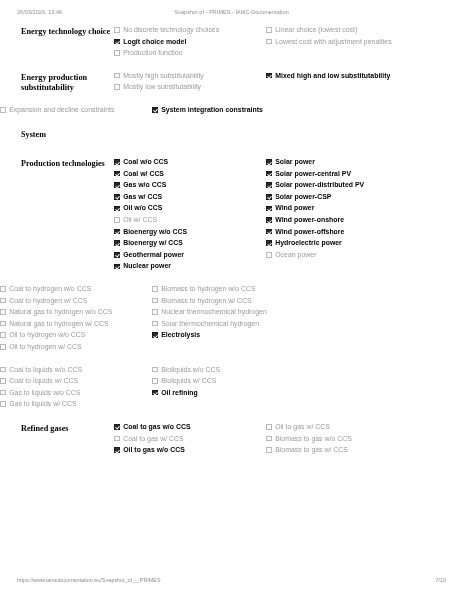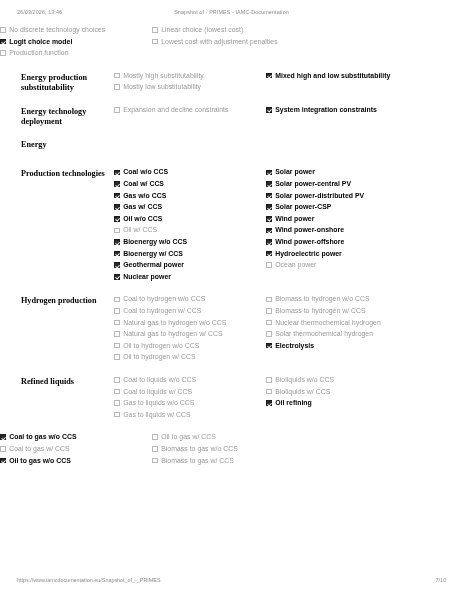--- a/index.html
+++ b/index.html
@@ -154,20 +154,21 @@
 </head>
 <body>
 
 <div class="page-header">
   <span class="hdr-left">26/03/2026, 13:46</span>
   <span class="hdr-center">Snapshot of - PRIMES - IAMC-Documentation</span>
 </div>
 
 <div class="sheet">
     <div class="row">
+      <div class="row-label">Energy technology choice</div>
       <div class="row-cols">
         <div class="col col-a">
           <div class="opt off">
             <span class="box"></span>
             <span class="lbl">No discrete technology choices</span>
           </div>
           <div class="opt on">
             <span class="box"></span>
             <span class="lbl">Logit choice model</span>
           </div>
@@ -205,39 +206,38 @@
         <div class="col col-b">
           <div class="opt on">
             <span class="box"></span>
             <span class="lbl">Mixed high and low substitutability</span>
           </div>
         </div>
       </div>
     </div>
     <div class="col-spacer" style="height: 11px;"></div>
     <div class="row">
-      <div class="row-label">Energy technology deployment</div>
       <div class="row-cols">
         <div class="col col-a">
           <div class="opt off">
             <span class="box"></span>
             <span class="lbl">Expansion and decline constraints</span>
           </div>
         </div>
         <div class="col col-b">
           <div class="opt on">
             <span class="box"></span>
             <span class="lbl">System integration constraints</span>
           </div>
         </div>
       </div>
     </div>
     <div class="col-spacer" style="height: 11px;"></div>
     <div class="row">
-      <div class="row-label">Energy</div>
+      <div class="row-label">System</div>
       <div class="row-cols">
         <div class="col col-a"></div>
         <div class="col col-b"></div>
       </div>
     </div>
     <div class="col-spacer" style="height: 18px;"></div>
     <div class="row">
       <div class="row-label">Production technologies</div>
       <div class="row-cols">
         <div class="col col-a">
@@ -317,21 +317,20 @@
           </div>
           <div class="opt off">
             <span class="box"></span>
             <span class="lbl">Ocean power</span>
           </div>
         </div>
       </div>
     </div>
     <div class="col-spacer" style="height: 11px;"></div>
     <div class="row">
-      <div class="row-label">Hydrogen production</div>
       <div class="row-cols">
         <div class="col col-a">
           <div class="opt off">
             <span class="box"></span>
             <span class="lbl">Coal to hydrogen w/o CCS</span>
           </div>
           <div class="opt off">
             <span class="box"></span>
             <span class="lbl">Coal to hydrogen w/ CCS</span>
           </div>
@@ -371,21 +370,20 @@
           </div>
           <div class="opt on">
             <span class="box"></span>
             <span class="lbl">Electrolysis</span>
           </div>
         </div>
       </div>
     </div>
     <div class="col-spacer" style="height: 11px;"></div>
     <div class="row">
-      <div class="row-label">Refined liquids</div>
       <div class="row-cols">
         <div class="col col-a">
           <div class="opt off">
             <span class="box"></span>
             <span class="lbl">Coal to liquids w/o CCS</span>
           </div>
           <div class="opt off">
             <span class="box"></span>
             <span class="lbl">Coal to liquids w/ CCS</span>
           </div>
@@ -409,20 +407,21 @@
           </div>
           <div class="opt on">
             <span class="box"></span>
             <span class="lbl">Oil refining</span>
           </div>
         </div>
       </div>
     </div>
     <div class="col-spacer" style="height: 11px;"></div>
     <div class="row">
+      <div class="row-label">Refined gases</div>
       <div class="row-cols">
         <div class="col col-a">
           <div class="opt on">
             <span class="box"></span>
             <span class="lbl">Coal to gas w/o CCS</span>
           </div>
           <div class="opt off">
             <span class="box"></span>
             <span class="lbl">Coal to gas w/ CCS</span>
           </div>

